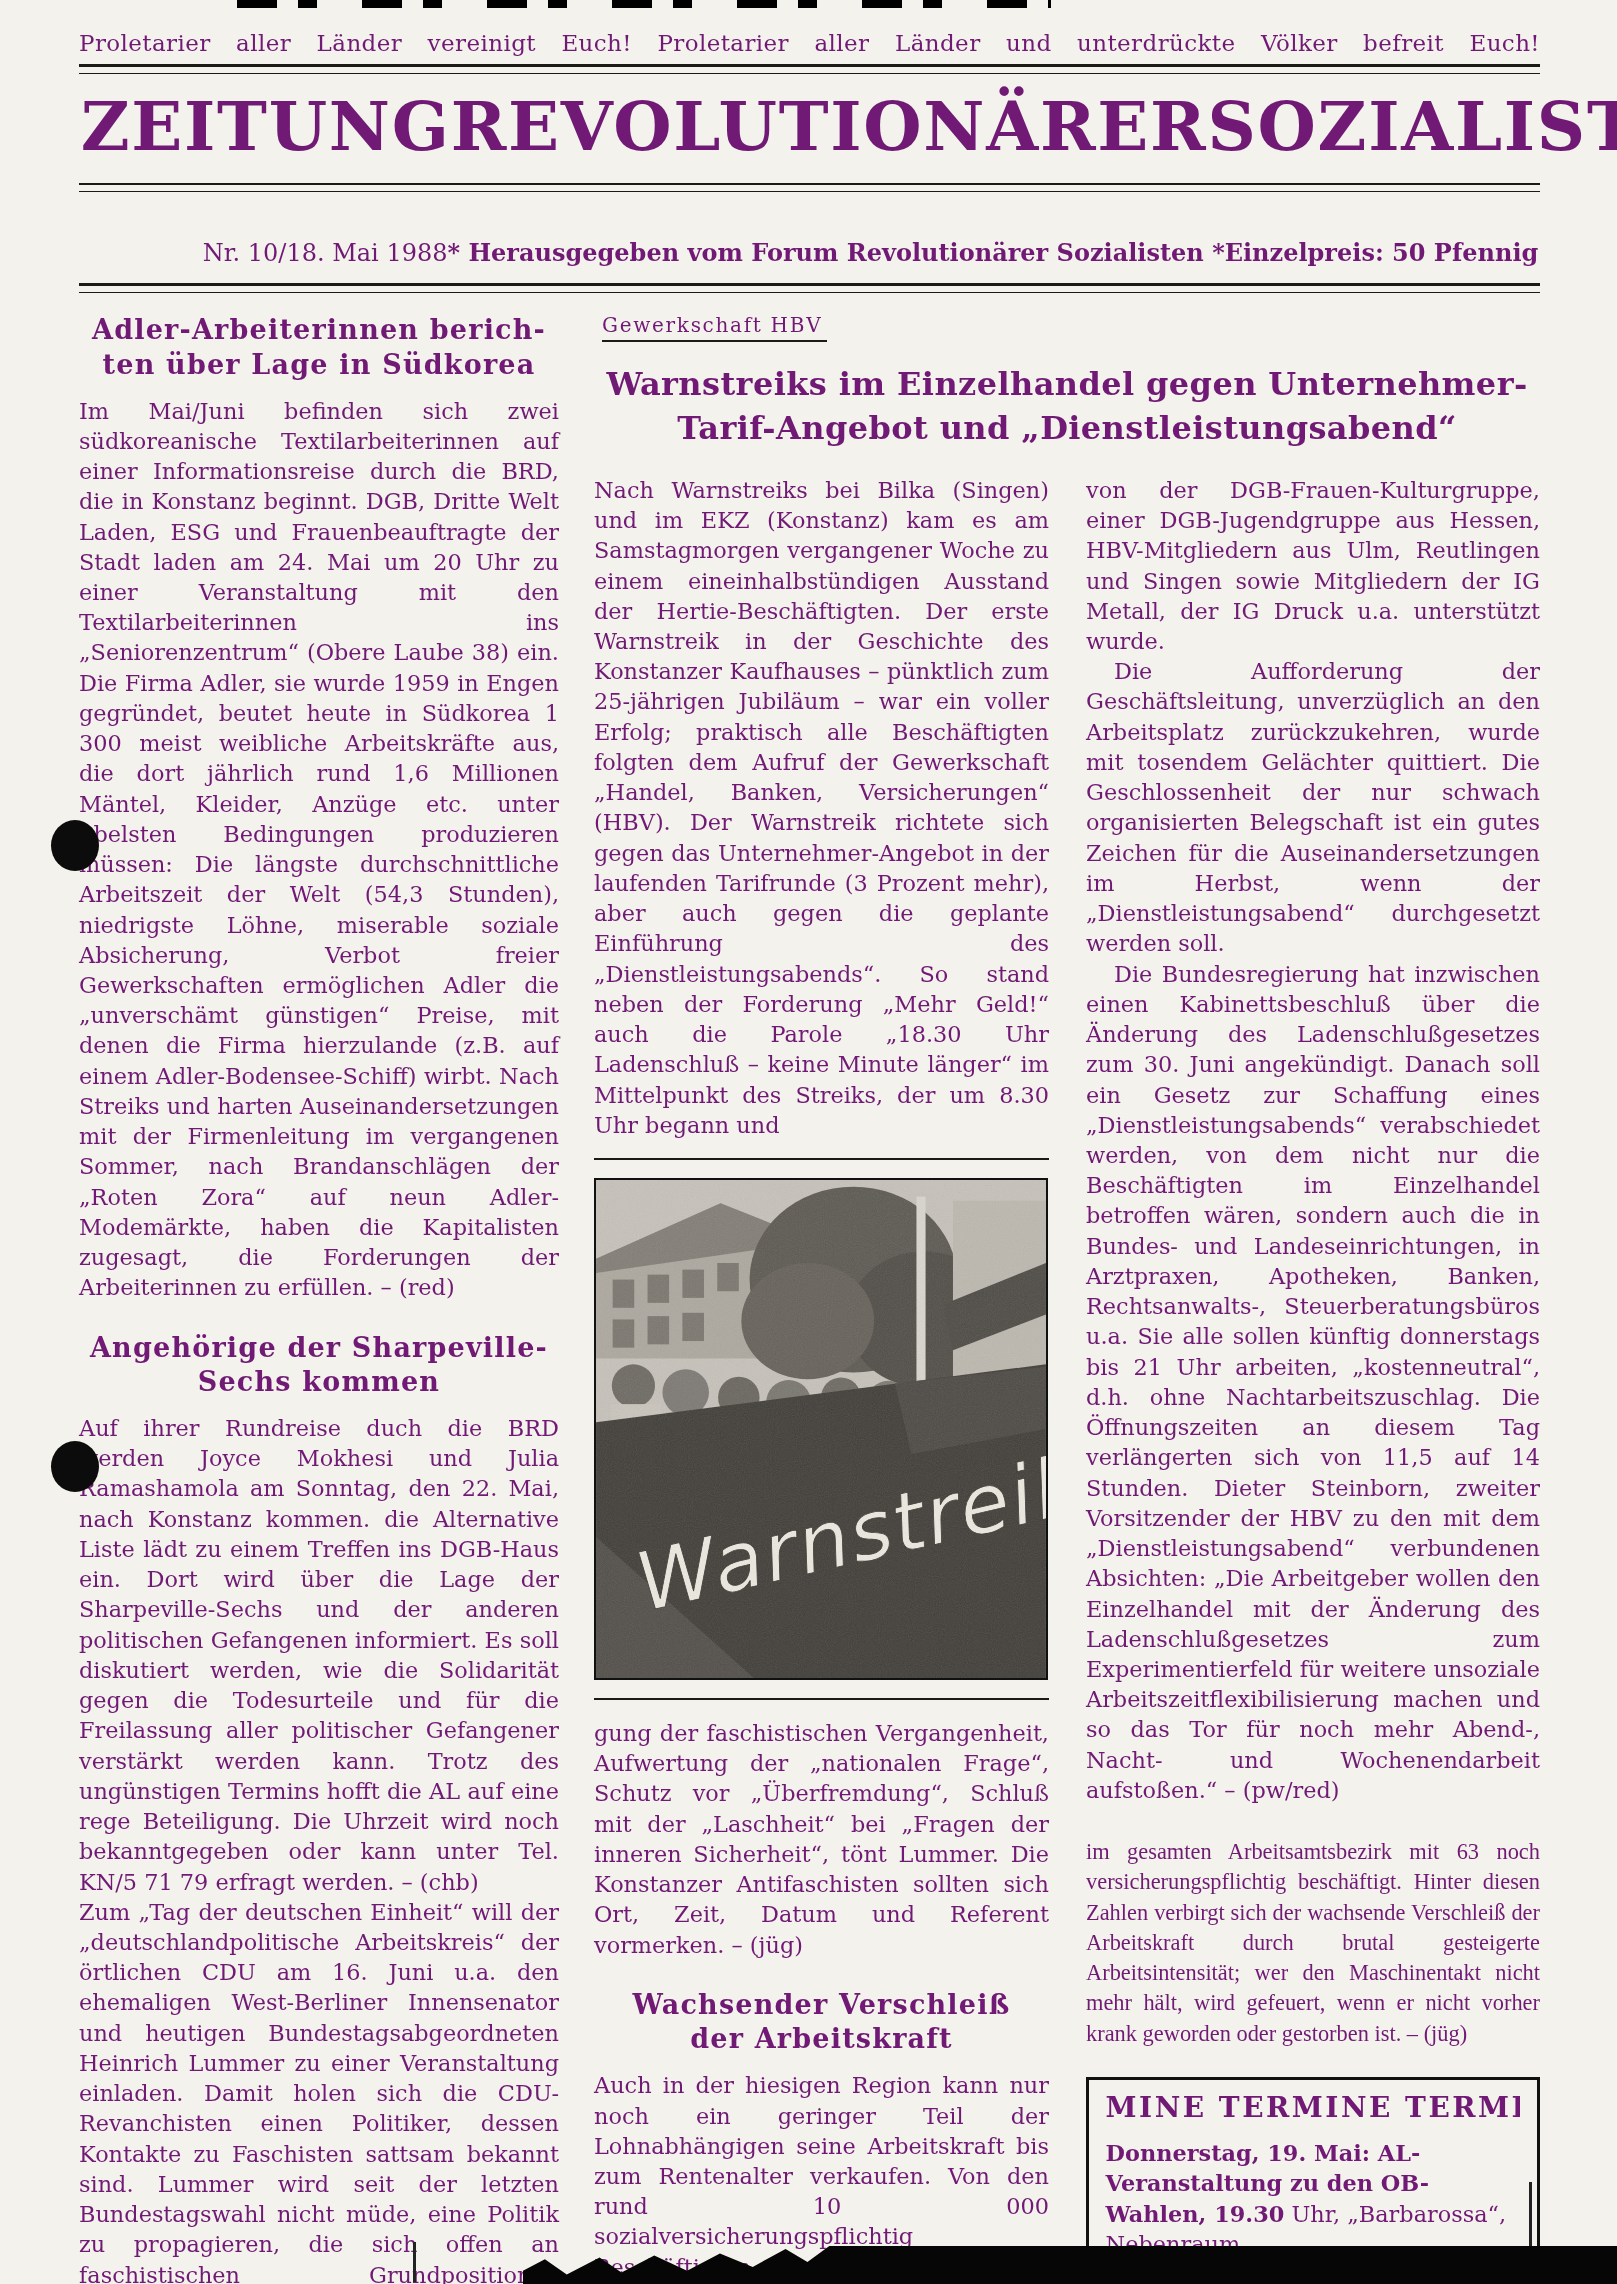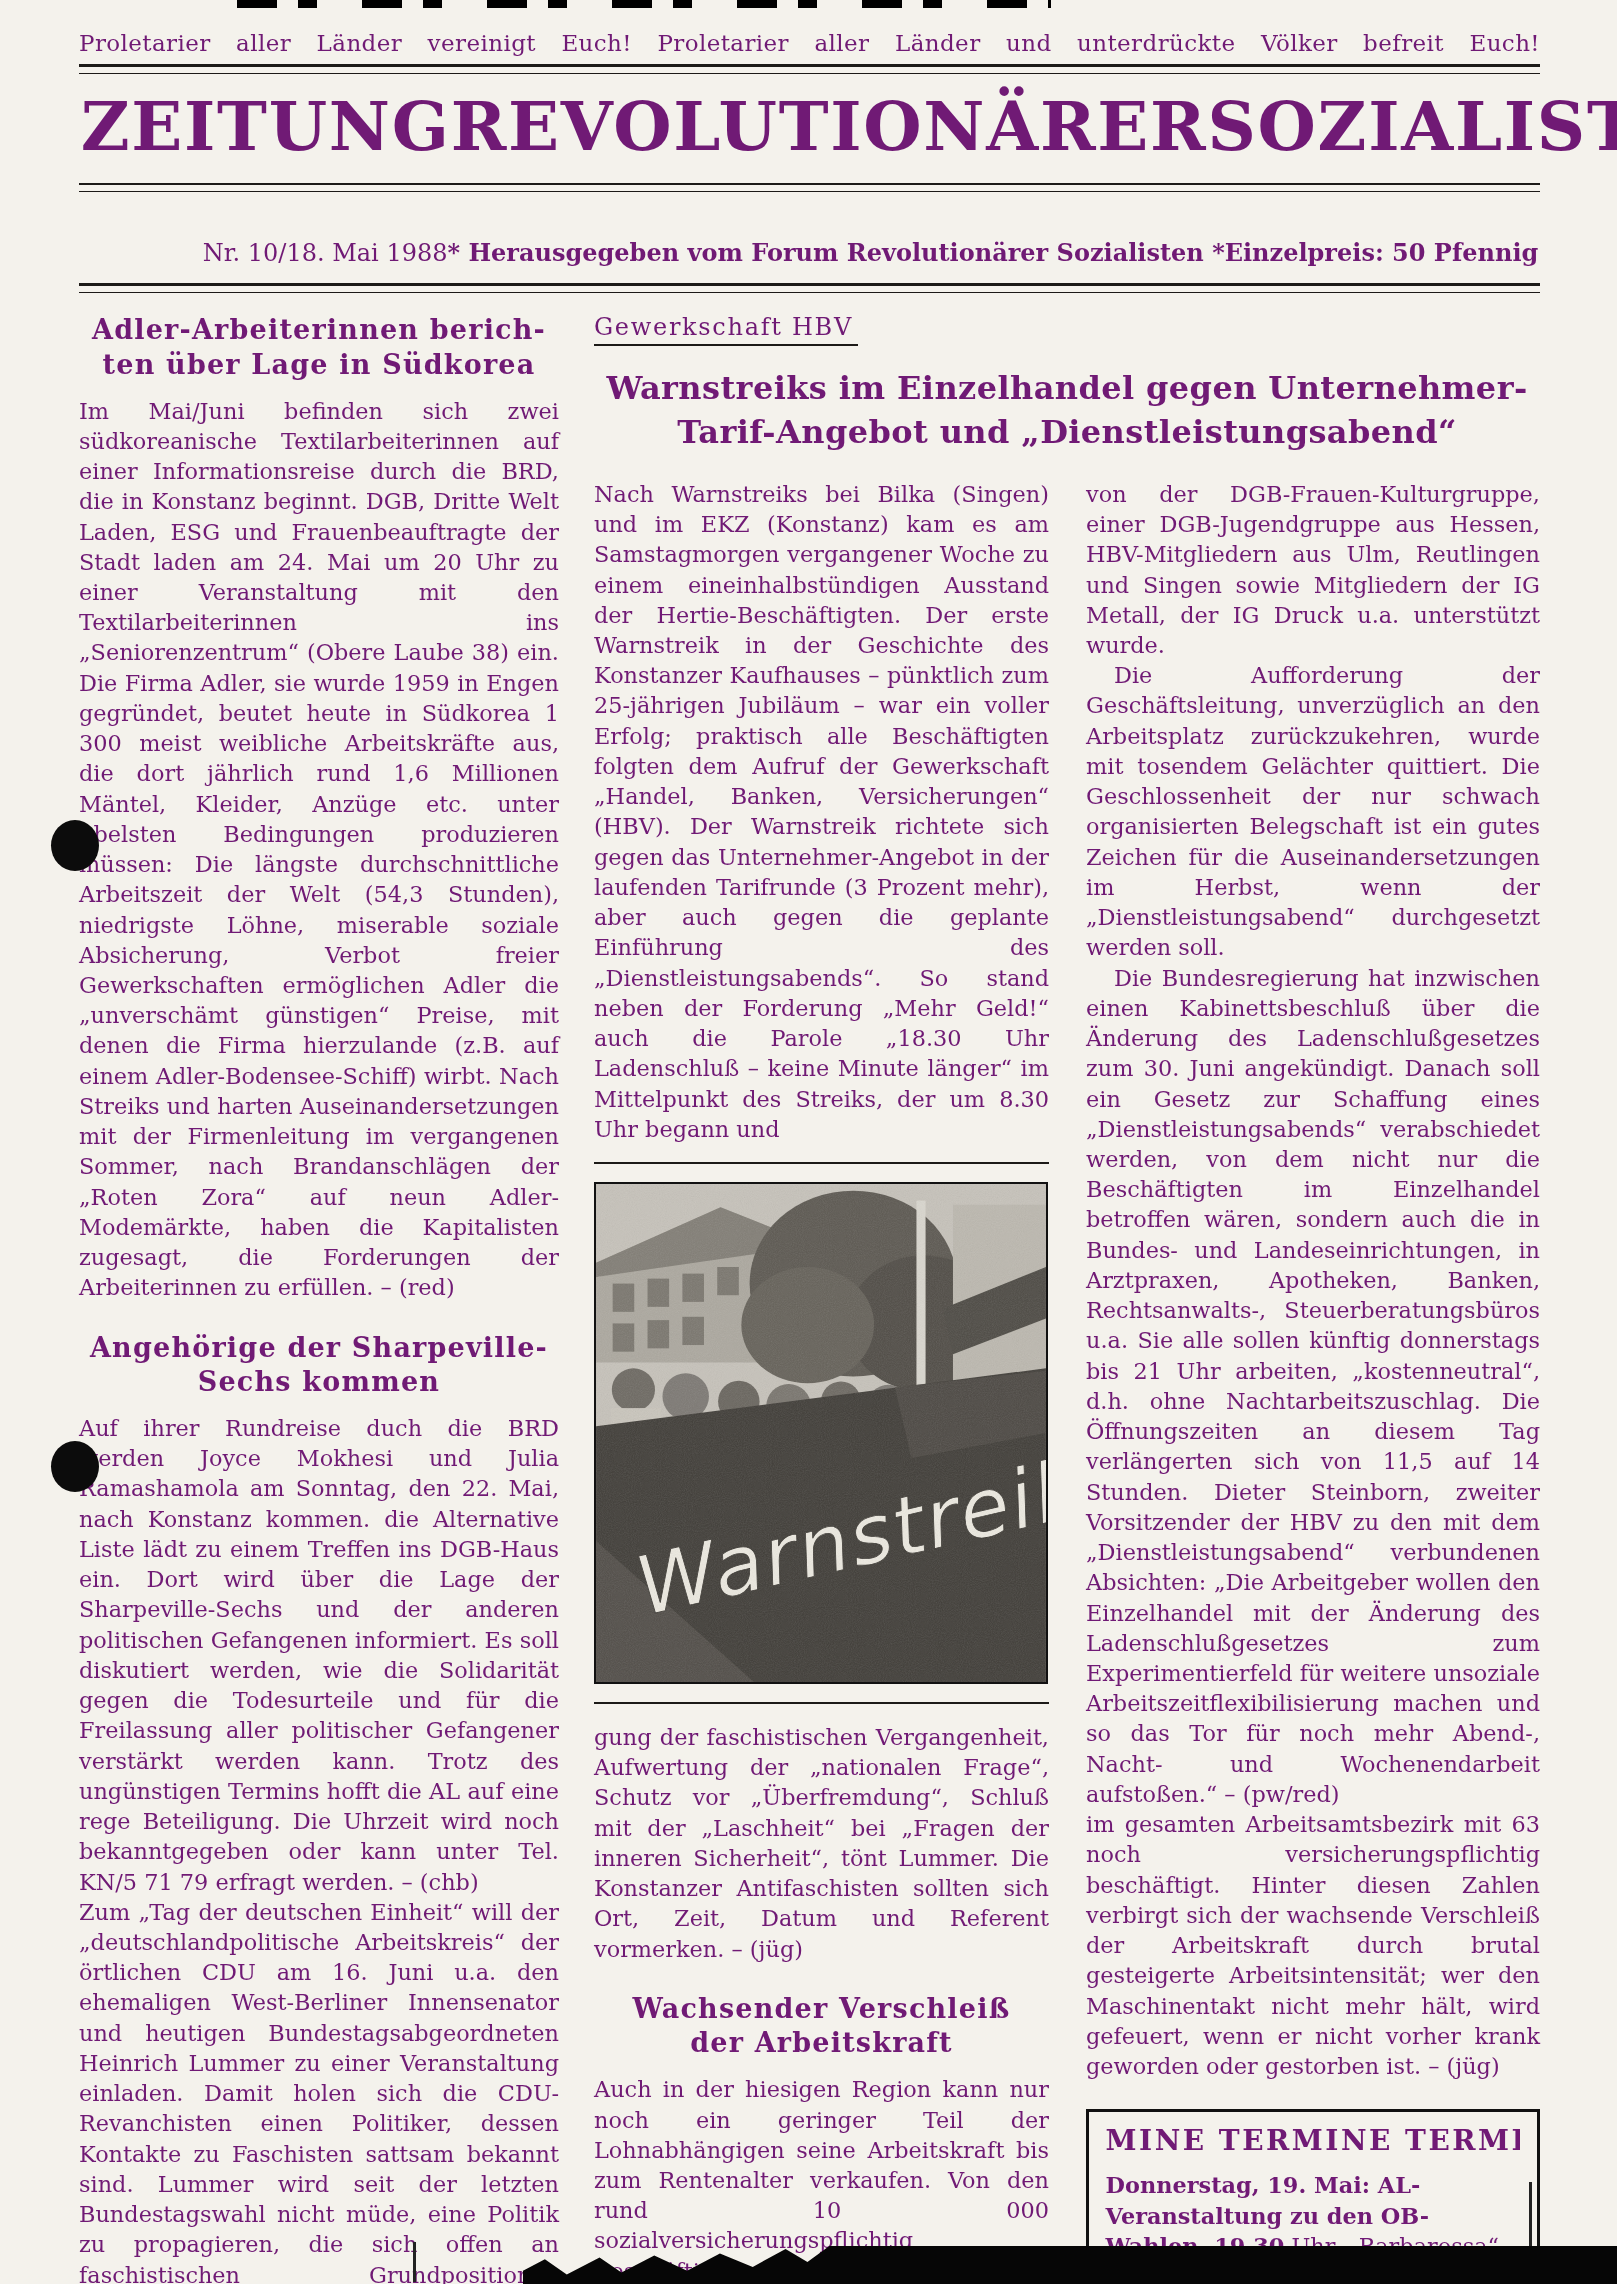--- a/index.html
+++ b/index.html
@@ -26,22 +26,22 @@
   .col-mid{flex:none;width:455px;}
   .col-right{flex:1;min-width:0;}
 
   .art-head{font-weight:bold;font-size:27px;line-height:1.28;text-align:center;
             letter-spacing:1.2px;margin:0 0 13.3px;white-space:pre-line;}
   .art-head.gap{margin-top:28px;}
   .body-txt{font-size:22.4px;line-height:1.35;text-align:justify;}
   .body-txt p{margin:0;}
   .body-txt p.ind{text-indent:28px;}
 
-  .kicker{display:inline-block;font-size:24px;letter-spacing:1.7px;
-          border-bottom:2.5px solid #1c1a17;padding:0 5px 3.3px 0;}
+  .kicker{display:inline-block;font-size:20px;letter-spacing:1.7px;
+          border-bottom:2.5px solid #1c1a17;padding:0 5px 3.3px 0;margin-left:8px;}
   .hbv-headline{font-size:32px;font-weight:bold;text-align:center;line-height:1.35;
                 margin:21px 0 0;white-space:pre-line;letter-spacing:0.4px;}
 
   .rule-thin{border-top:2.5px solid #1c1a17;margin:18px 0;}
   .photo{display:block;border:2.5px solid #111;background:#b7b3aa;}
   .caption{font-size:22.4px;line-height:1.35;text-align:justify;margin-top:10px;}
 
   .termine{border:3.3px solid #111;padding:11.6px 16.6px 20px;margin-top:28px;}
   .termine-head{font-size:28px;font-weight:bold;letter-spacing:2.5px;white-space:nowrap;
                 overflow:hidden;margin-bottom:13.3px;}
@@ -167,21 +167,21 @@
             <div class="body-txt">Auch in der hiesigen Region kann nur noch ein geringer Teil der Lohnabhängigen seine Arbeitskraft bis zum Rentenalter verkaufen. Von den rund 10 000 sozialversicherungspflichtig Beschäftigten im Bereich des Arbeitsamtsbezirks Konstanz waren Mitte letzten Jahres nur noch 2400 oder 2,4 Prozent 60 Jahre alt oder älter. Lediglich 160 Männer und 90 Frauen sind</div>
           </div>
 
           <div class="col-right">
             <div class="body-txt">
               <p>von der DGB-Frauen-Kulturgruppe, einer DGB-Jugendgruppe aus Hessen, HBV-Mitgliedern aus Ulm, Reutlingen und Singen sowie Mitgliedern der IG Metall, der IG Druck u.a. unterstützt wurde.</p>
               <p class="ind">Die Aufforderung der Geschäftsleitung, unverzüglich an den Arbeitsplatz zurückzukehren, wurde mit tosendem Gelächter quittiert. Die Geschlossenheit der nur schwach organisierten Belegschaft ist ein gutes Zeichen für die Auseinandersetzungen im Herbst, wenn der „Dienstleistungsabend“ durchgesetzt werden soll.</p>
               <p class="ind">Die Bundesregierung hat inzwischen einen Kabinettsbeschluß über die Änderung des Ladenschlußgesetzes zum 30. Juni angekündigt. Danach soll ein Gesetz zur Schaffung eines „Dienstleistungsabends“ verabschiedet werden, von dem nicht nur die Beschäftigten im Einzelhandel betroffen wären, sondern auch die in Bundes- und Landeseinrichtungen, in Arztpraxen, Apotheken, Banken, Rechtsanwalts-, Steuerberatungsbüros u.a. Sie alle sollen künftig donnerstags bis 21 Uhr arbeiten, „kostenneutral“, d.h. ohne Nachtarbeitszuschlag. Die Öffnungszeiten an diesem Tag verlängerten sich von 11,5 auf 14 Stunden. Dieter Steinborn, zweiter Vorsitzender der HBV zu den mit dem „Dienstleistungsabend“ verbundenen Absichten: „Die Arbeitgeber wollen den Einzelhandel mit der Änderung des Ladenschlußgesetzes zum Experimentierfeld für weitere unsoziale Arbeitszeitflexibilisierung machen und so das Tor für noch mehr Abend-, Nacht- und Wochenendarbeit aufstoßen.“  –  (pw/red)</p>
             </div>
 
-            <div class="body-txt" style="">im gesamten Arbeitsamtsbezirk mit 63 noch versicherungspflichtig beschäftigt. Hinter diesen Zahlen verbirgt sich der wachsende Verschleiß der Arbeitskraft durch brutal gesteigerte Arbeitsintensität; wer den Maschinentakt nicht mehr hält, wird gefeuert, wenn er nicht vorher krank geworden oder gestorben ist.  –  (jüg)</div>
+            <div class="body-txt" style="margin-top:32px;font-family:Liberation Serif, serif;">im gesamten Arbeitsamtsbezirk mit 63 noch versicherungspflichtig beschäftigt. Hinter diesen Zahlen verbirgt sich der wachsende Verschleiß der Arbeitskraft durch brutal gesteigerte Arbeitsintensität; wer den Maschinentakt nicht mehr hält, wird gefeuert, wenn er nicht vorher krank geworden oder gestorben ist.  –  (jüg)</div>
 
             <div class="termine">
               <div class="termine-head">MINE TERMINE TERMINE TER</div>
               <p><b>Donnerstag, 19. Mai: AL-Veranstaltung zu den OB-Wahlen, 19.30</b><span> Uhr, „Barbarossa“, Nebenraum</span></p>
 
             </div>
           </div>
         </div>
       </div>
 

